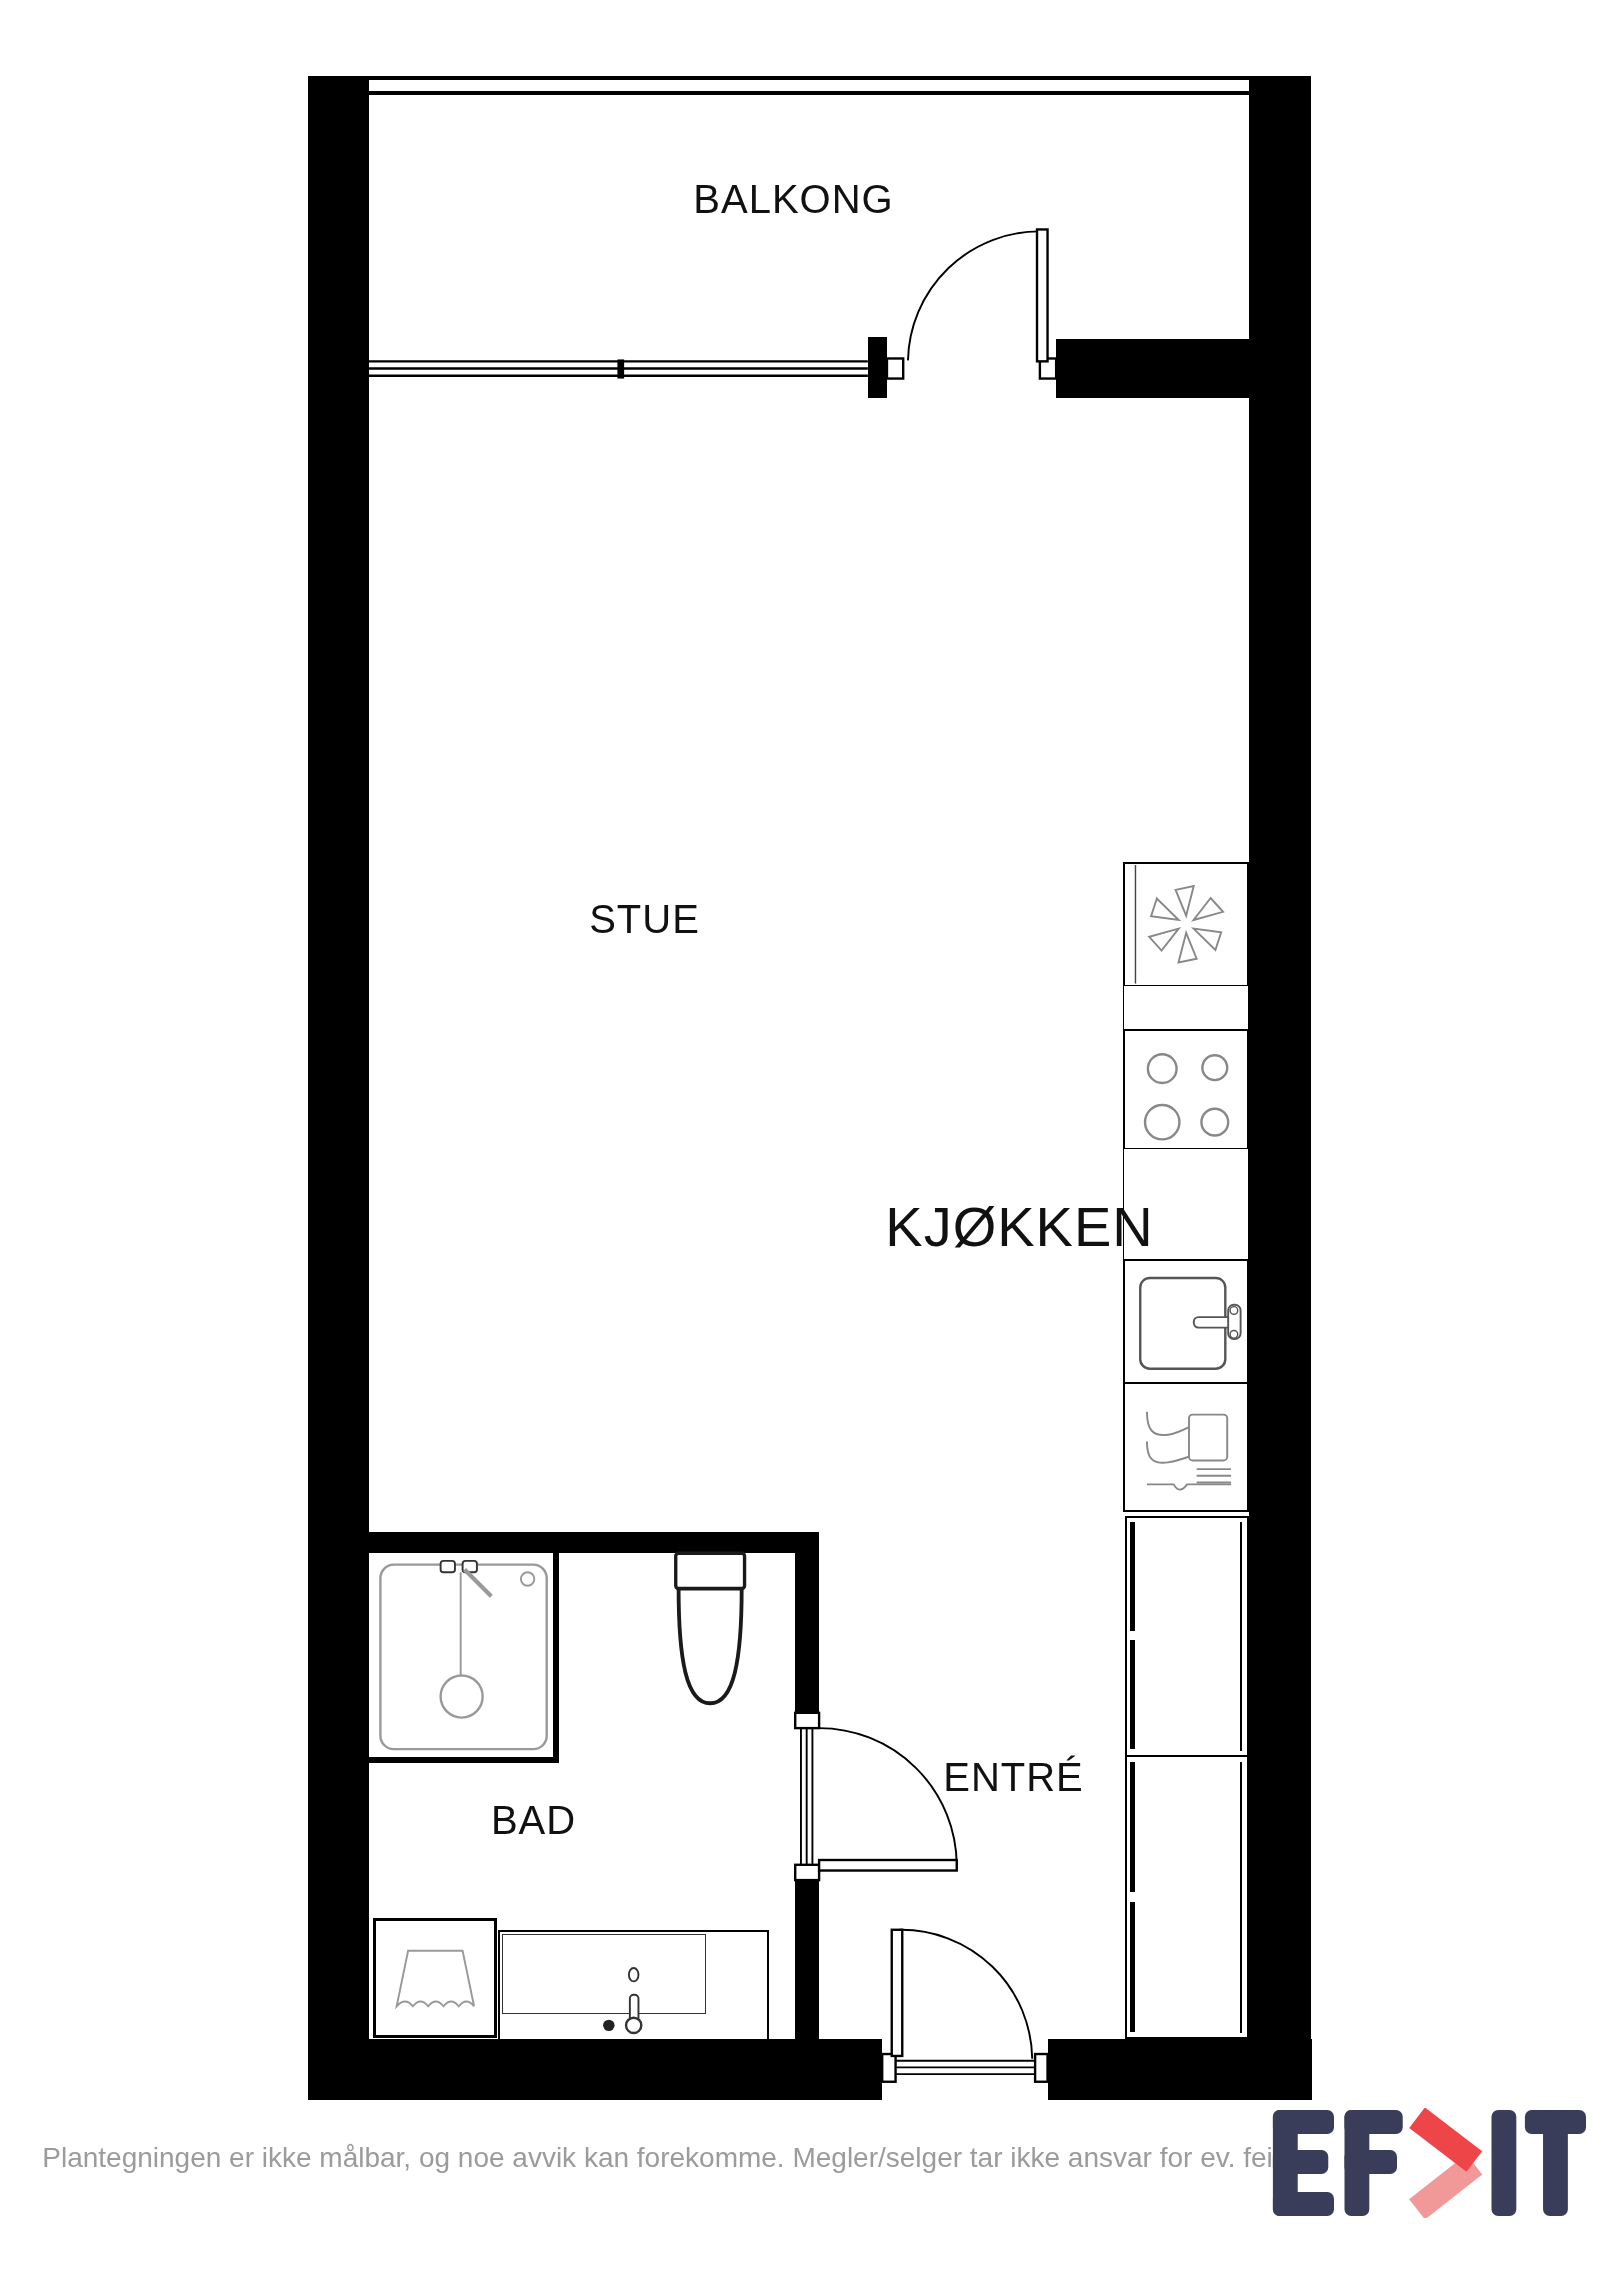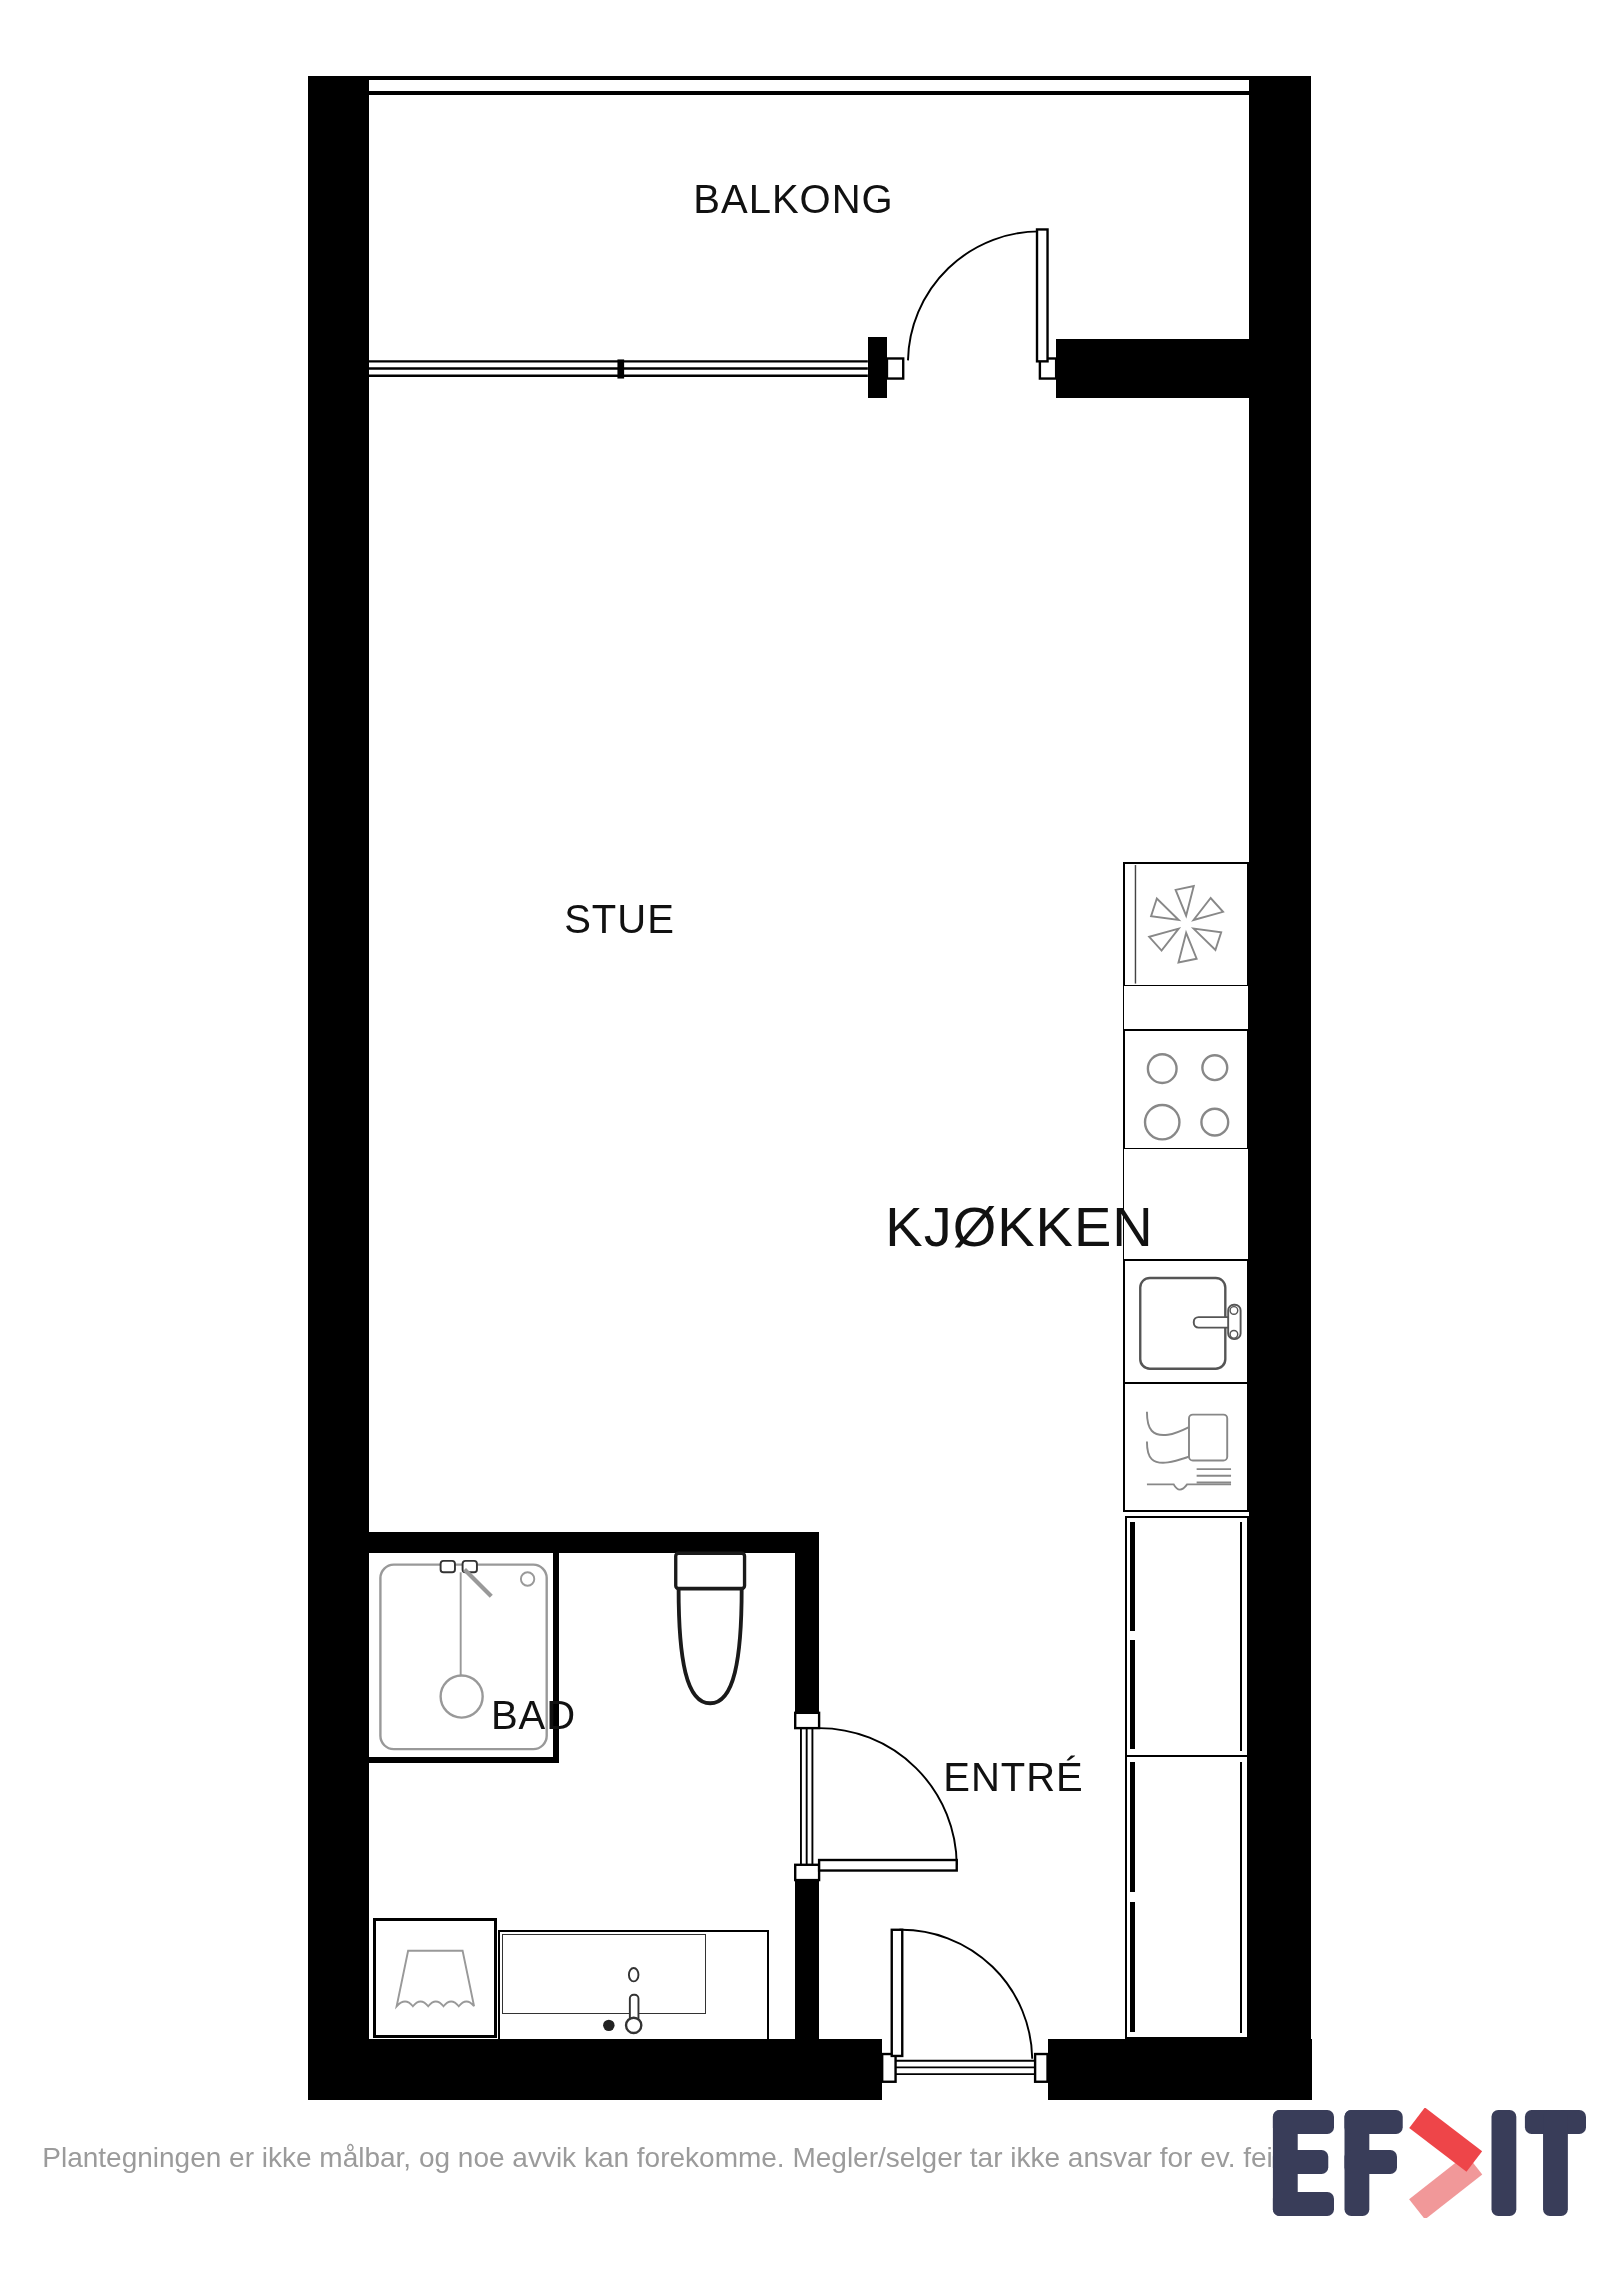--- a/index.html
+++ b/index.html
@@ -158,23 +158,23 @@
 
     <g>
       <ellipse cx="663" cy="2066" rx="5" ry="7" fill="none" stroke="#333" stroke-width="2"></ellipse>
       <rect x="659" y="2087" width="9" height="28" rx="4" fill="#fff" stroke="#333" stroke-width="2"></rect>
       <circle cx="663" cy="2119" r="8" fill="#fff" stroke="#333" stroke-width="2.5"></circle>
       <circle cx="637" cy="2119" r="6" fill="#222" stroke="none"></circle>
     </g>
   </svg>
 
   <div class="room-label" id="label-balcony" style="left:650px;top:177px;">BALKONG</div>
-  <div class="room-label" id="label-living" style="left:476px;top:897px;">STUE</div>
+  <div class="room-label" id="label-living" style="left:501px;top:897px;">STUE</div>
   <div class="room-label" id="label-kitchen" style="left:876px;top:1194px;">KJØKKEN</div>
-  <div class="room-label" id="label-bathroom" style="left:390px;top:1693px;">BAD</div>
+  <div class="room-label" id="label-bathroom" style="left:390px;top:1798px;">BAD</div>
   <div class="room-label" id="label-entrance" style="left:870px;top:1755px;">ENTRÉ</div>
 
   <div id="footer-text">
     <div>Plantegningen er ikke målbar, og noe avvik kan forekomme. Megler/selger tar ikke ansvar for ev. feil.</div>
   </div>
 
   <svg id="logo" width="315" height="110" viewBox="0 0 330 115" role="img" aria-label="EFKT">
     <g fill="#393d59">
       <rect x="2" y="2" width="26" height="111" rx="7"></rect>
       <rect x="2" y="2" width="64" height="25" rx="7"></rect>

